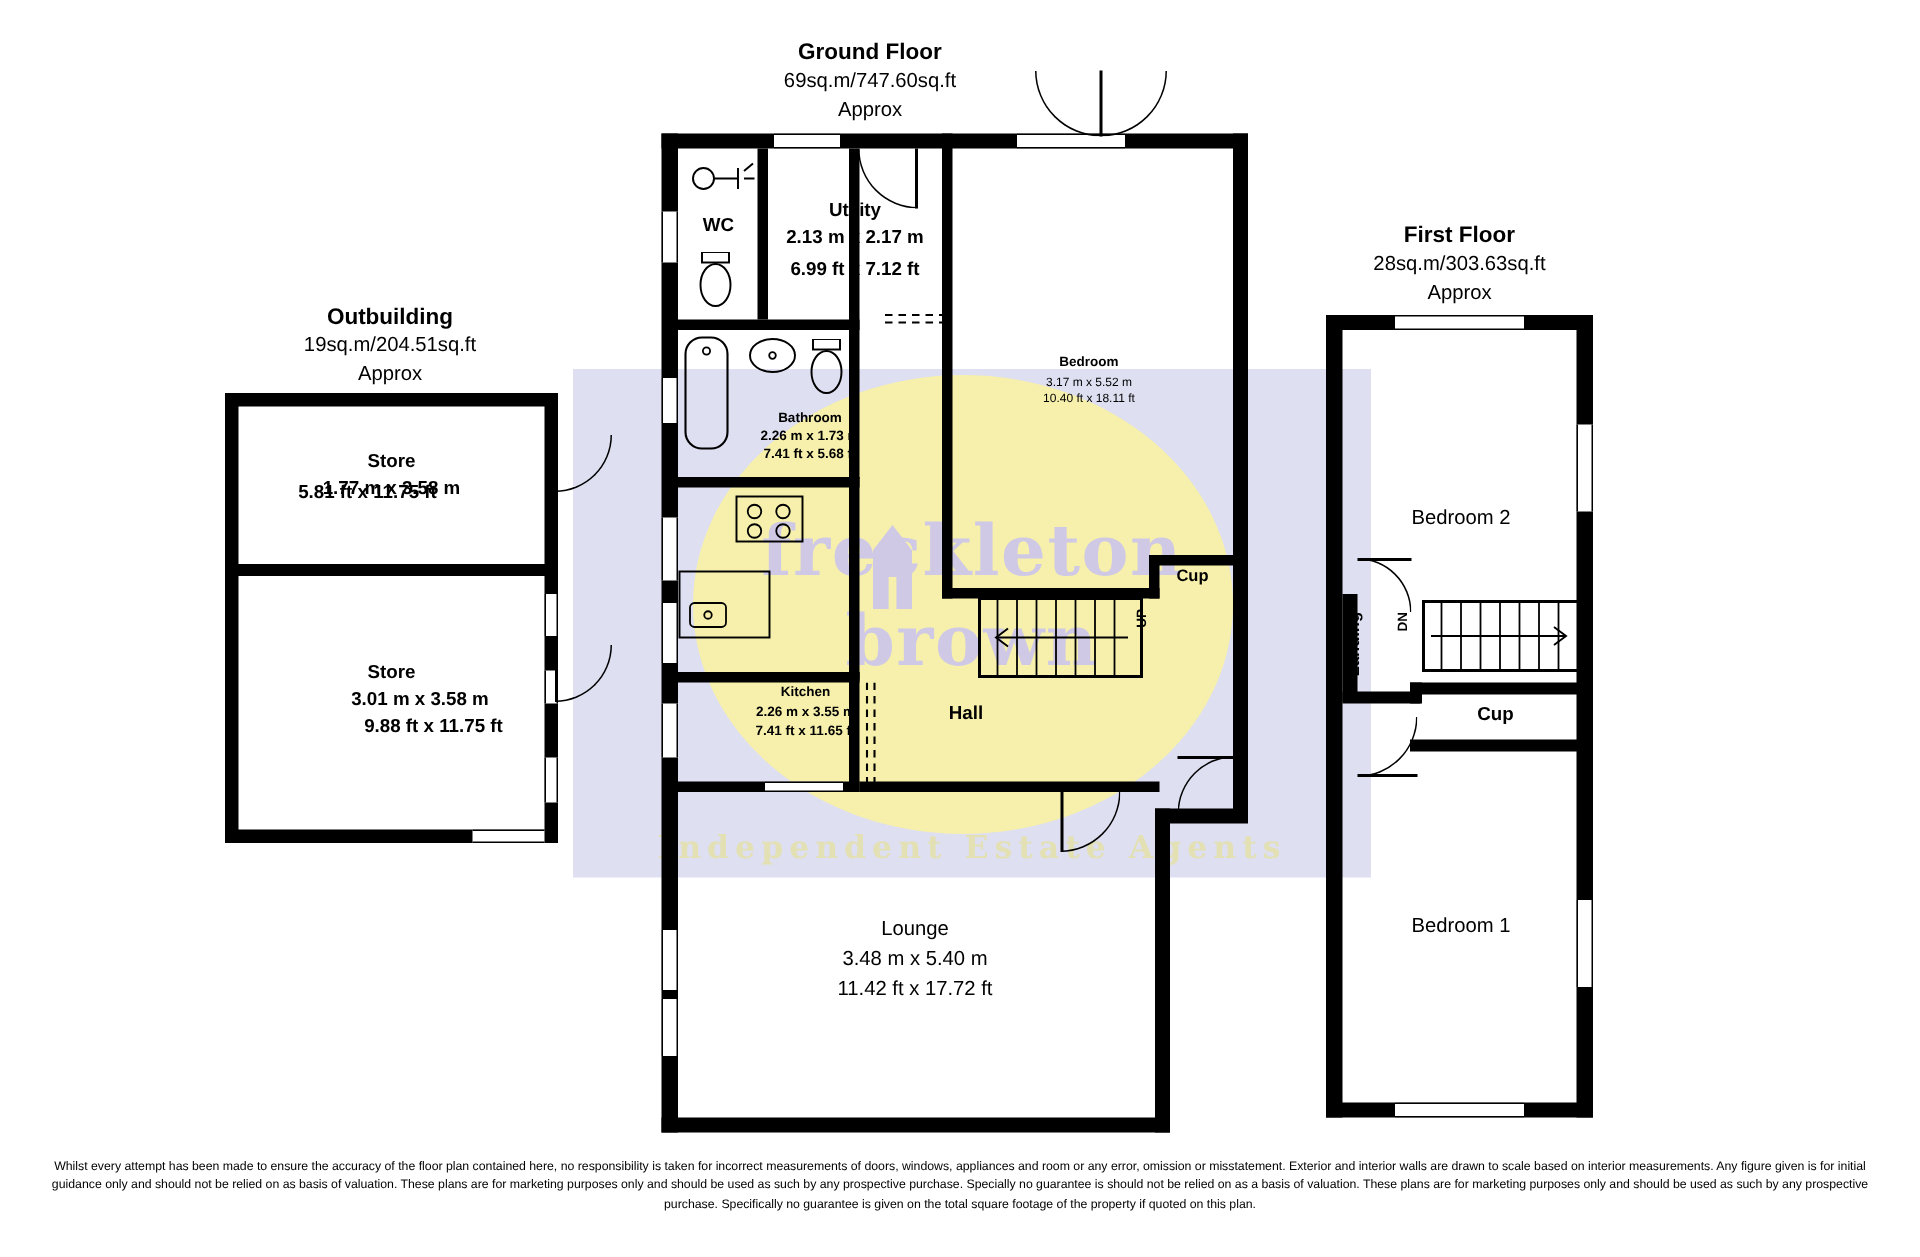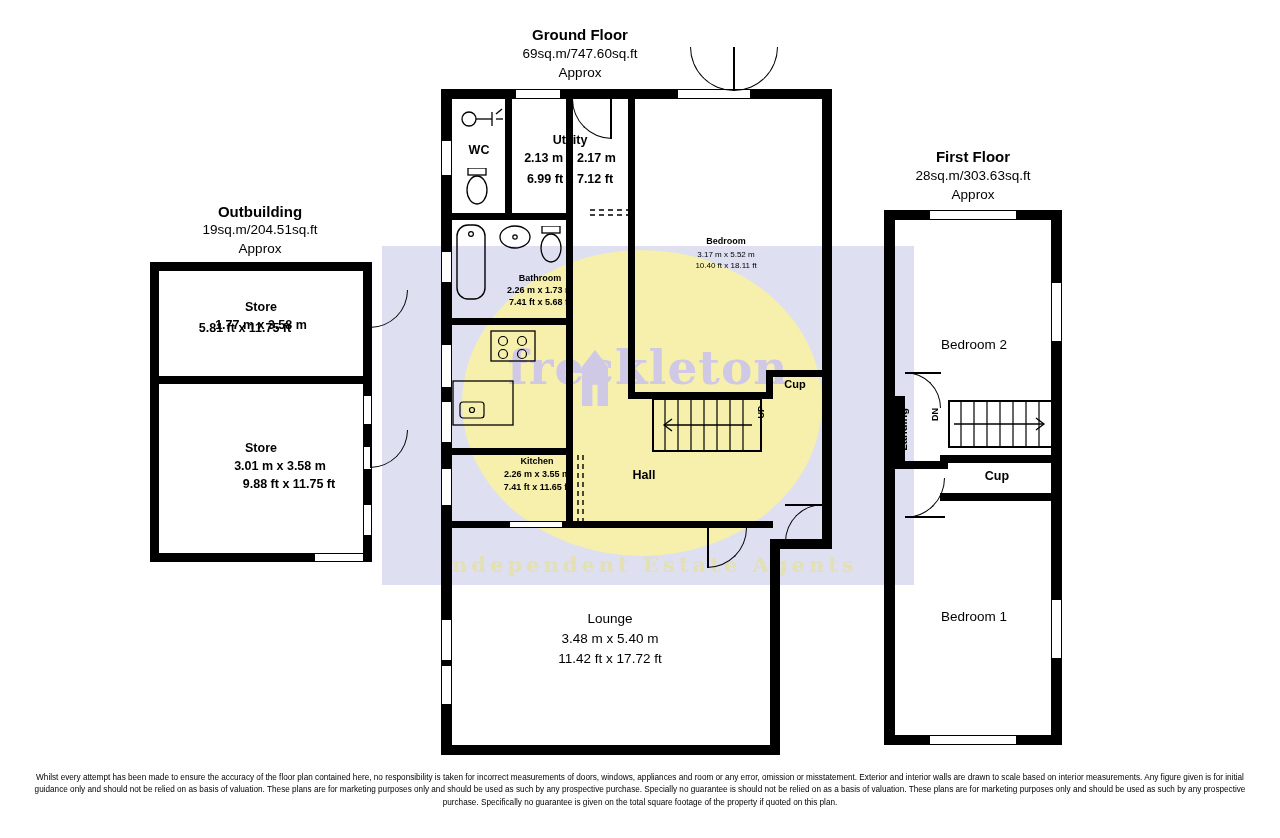--- a/index.html
+++ b/index.html
@@ -104,20 +104,21 @@
 </head>
 <body>
 
 <div id="plan">
 
   <div id="watermark">
     <div id="wm-band"></div>
     <div id="wm-ellipse"></div>
     <div id="wm-logo"></div>
     <div id="wm-text1">freckleton</div>
+    <div id="wm-text2">brown</div>
     <div id="wm-tag">Independent Estate Agents</div>
   </div>
 
   <div>
     <div class="txt title" style="left:148px; top:203px; width:224px;">Outbuilding</div>
     <div class="txt t13" style="left:148px; top:222px; width:224px;">19sq.m/204.51sq.ft</div>
     <div class="txt t13" style="left:148px; top:241px; width:224px;">Approx</div>
 
     <div class="wall" style="left:150px; top:262px; width:222px; height:9px;"></div>
     <div class="wall" style="left:150px; top:262px; width:9px; height:300px;"></div>

